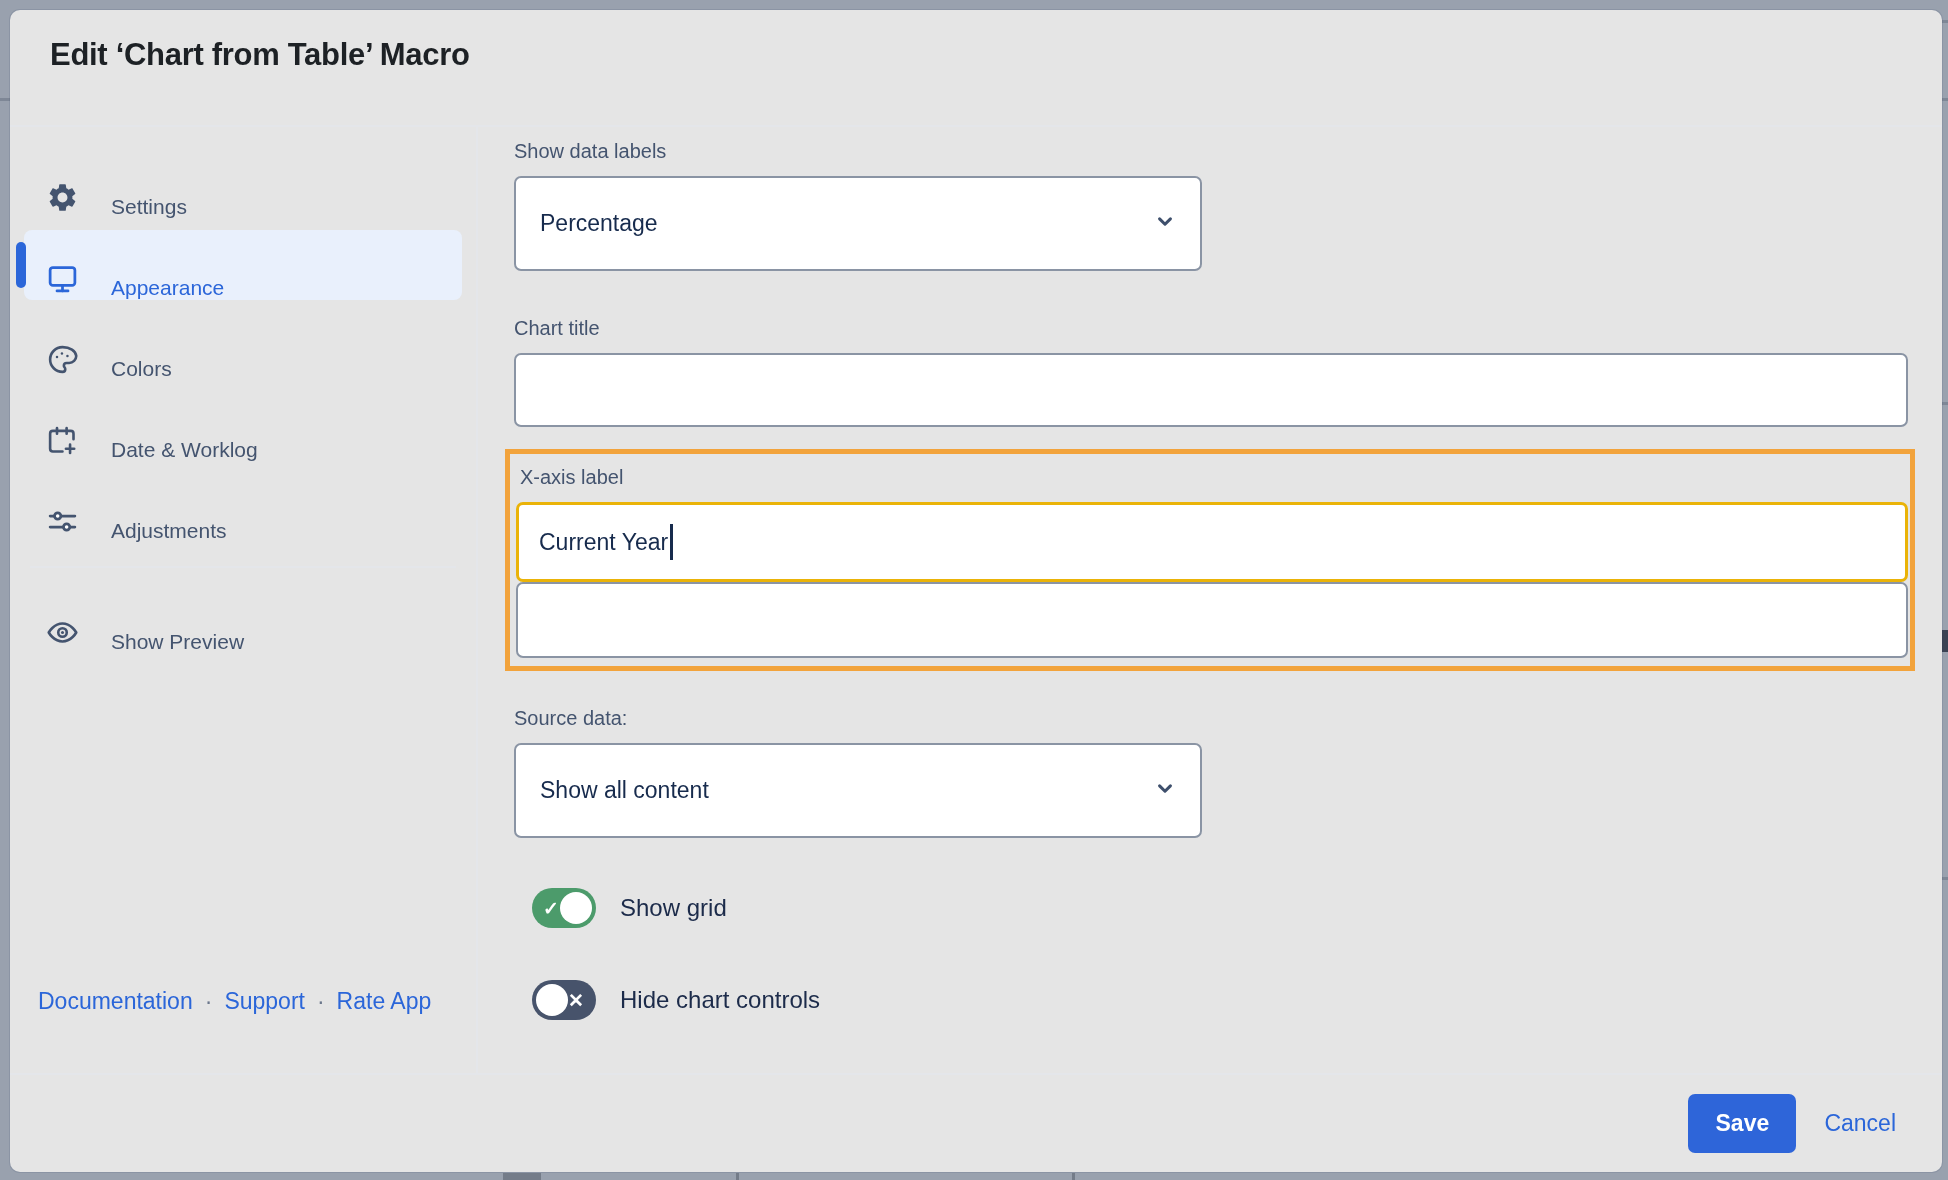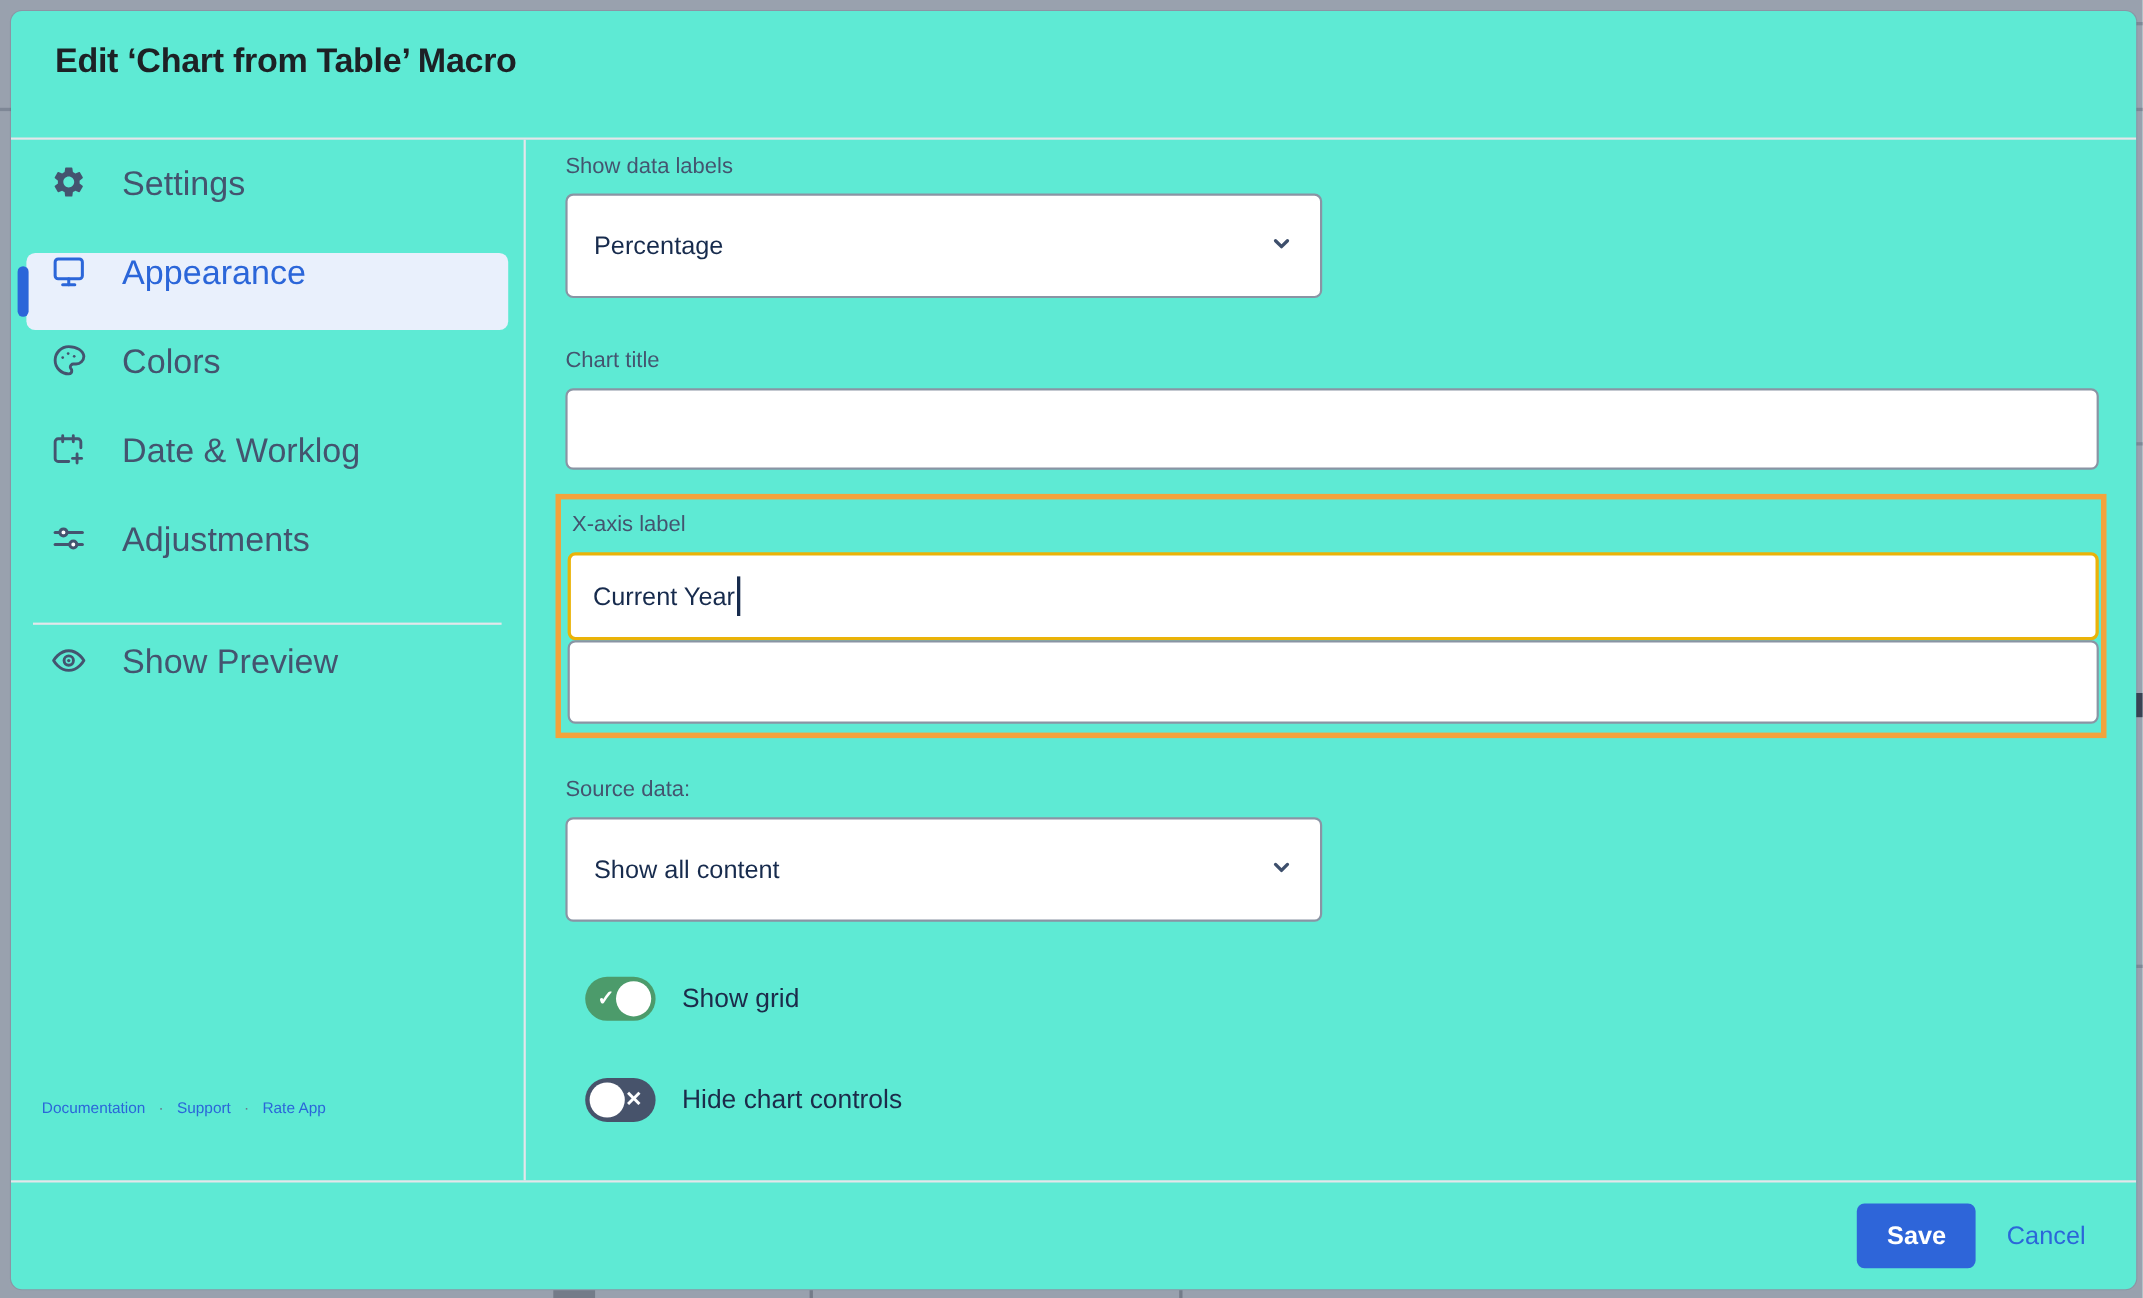--- a/index.html
+++ b/index.html
@@ -11,41 +11,41 @@
   .art-left{left:0;top:98px;width:10px;height:3px}
   .art-r1{right:0;top:20px;width:6px;height:3px}
   .art-r2{right:0;top:98px;width:6px;height:3px}
   .art-r3{right:0;top:402px;width:6px;height:3px}
   .art-rdark{right:0;top:630px;width:7px;height:22px;background:#3A4253}
   .art-r4{right:0;top:877px;width:6px;height:3px}
   .art-b1{left:503px;bottom:0;width:38px;height:7px;background:#747C89}
   .art-b2{left:736px;bottom:0;width:3px;height:7px;background:#747C89}
   .art-b3{left:1072px;bottom:0;width:3px;height:7px;background:#747C89}
 
-  .modal{position:absolute;left:10px;top:10px;width:1932px;height:1162px;background:#5eead4;
+  .modal{position:absolute;left:10px;top:10px;width:1932px;height:1162px;background:#e5e5e5;
          border-radius:10px;box-shadow:0 0 0 1px rgba(23,43,77,.10);
          display:flex;flex-direction:column;overflow:hidden}
 
   .hdr{flex:0 0 117px;box-sizing:border-box;padding:27px 40px 0;border-bottom:2px solid #E4E6EA}
   .hdr h1{margin:0;font-size:31px;font-weight:700;letter-spacing:-.3px;color:#1D2125}
 
   .bodyrow{flex:1;display:flex;min-height:0}
 
   
   .sidebar{flex:0 0 468px;box-sizing:border-box;border-right:2px solid #E4E6EA;
            display:flex;flex-direction:column;padding:22px 14px 0}
-  .nav-item{position:relative;display:flex;align-items:flex-start;gap:32px;height:70px;
+  .nav-item{position:relative;display:flex;align-items:flex-end;gap:32px;height:70px;
             padding-left:22px;border-radius:8px;margin-bottom:11px;
-            font-size:31px;color:#44546F;cursor:pointer}
+            font-size:21px;color:#44546F;cursor:pointer}
   .nav-item.selected{background:#E9F0FC;color:#2B66D9}
   .nav-item.selected::before{content:"";position:absolute;left:-8px;top:12px;width:10px;height:46px;
             border-radius:6px;background:#2B66D9}
   .nav-item svg{flex:0 0 33px}
   .nav-divider{height:2px;background:#E4E6EA;margin:12px 6px 16px}
-  .side-links{margin-top:auto;padding:0 0 58px 14px;display:flex;align-items:center;gap:12px;font-size:14px}
+  .side-links{margin-top:auto;padding:0 0 58px 14px;display:flex;align-items:center;gap:12px;font-size:23px}
   .side-links a{color:#2B66D9;text-decoration:none;cursor:pointer}
   .sep{color:#6B778C}
 
   
   .content{flex:1;box-sizing:border-box;padding:13px 0 0 36px;overflow:hidden}
   .flabel{font-size:20px;color:#44546F;margin:0 0 13px;font-weight:400}
   .mt-section{margin-top:46px}
   .select{width:688px;height:95px;box-sizing:border-box;border:2px solid #8A94A4;border-radius:7px;
           display:flex;align-items:center;justify-content:space-between;
           padding:0 22px 0 24px;font-size:23px;color:#172B4D;background:#fff;cursor:pointer}

